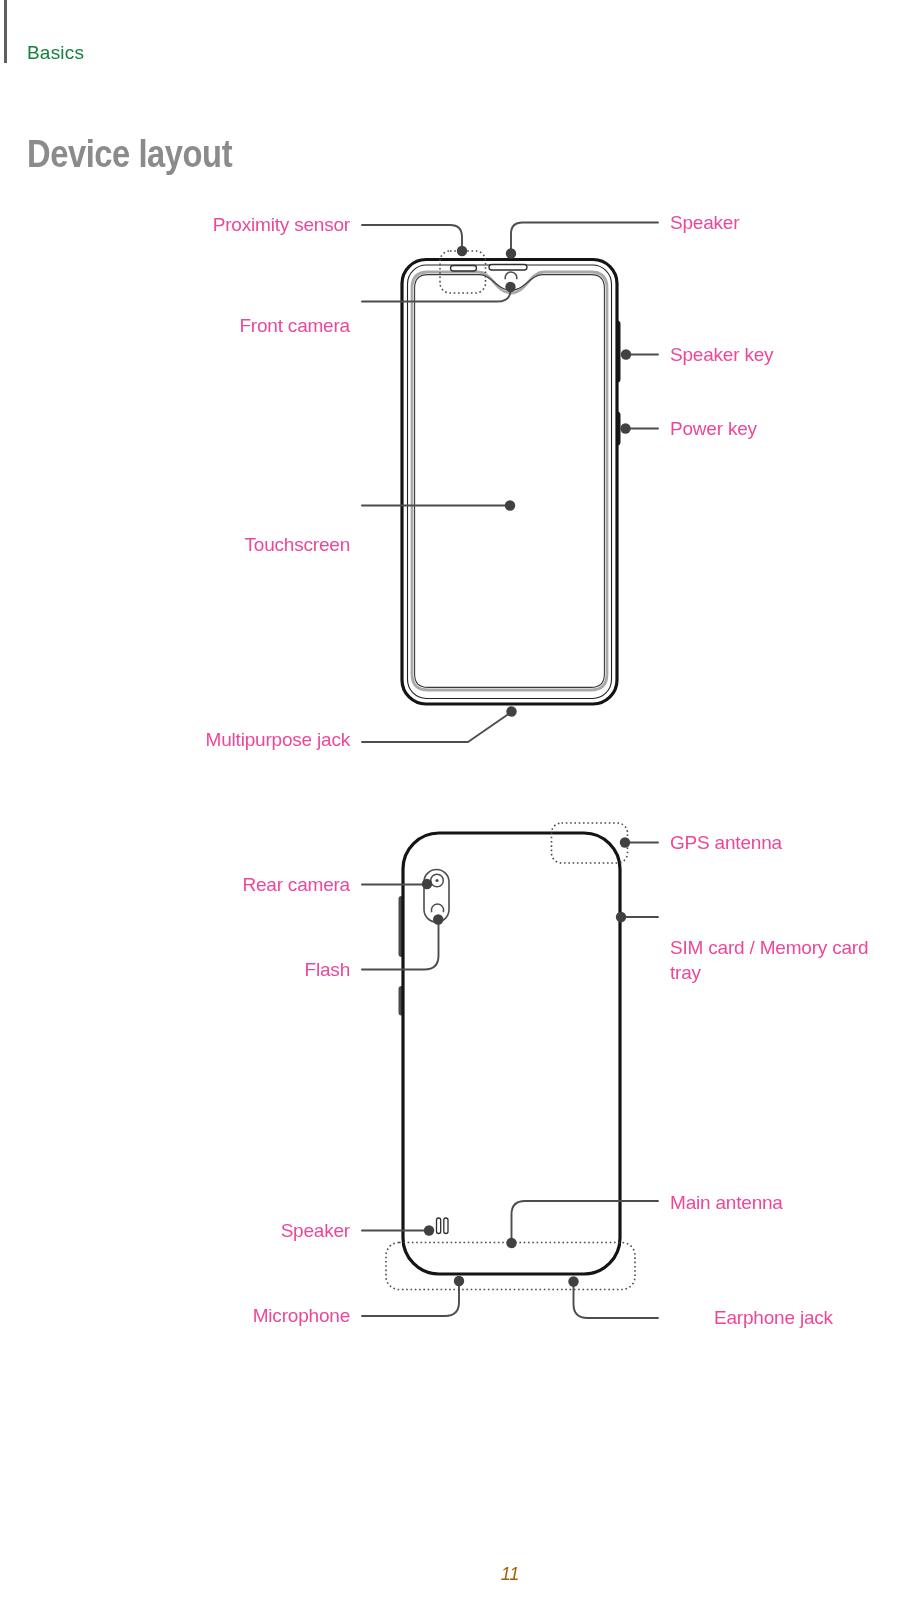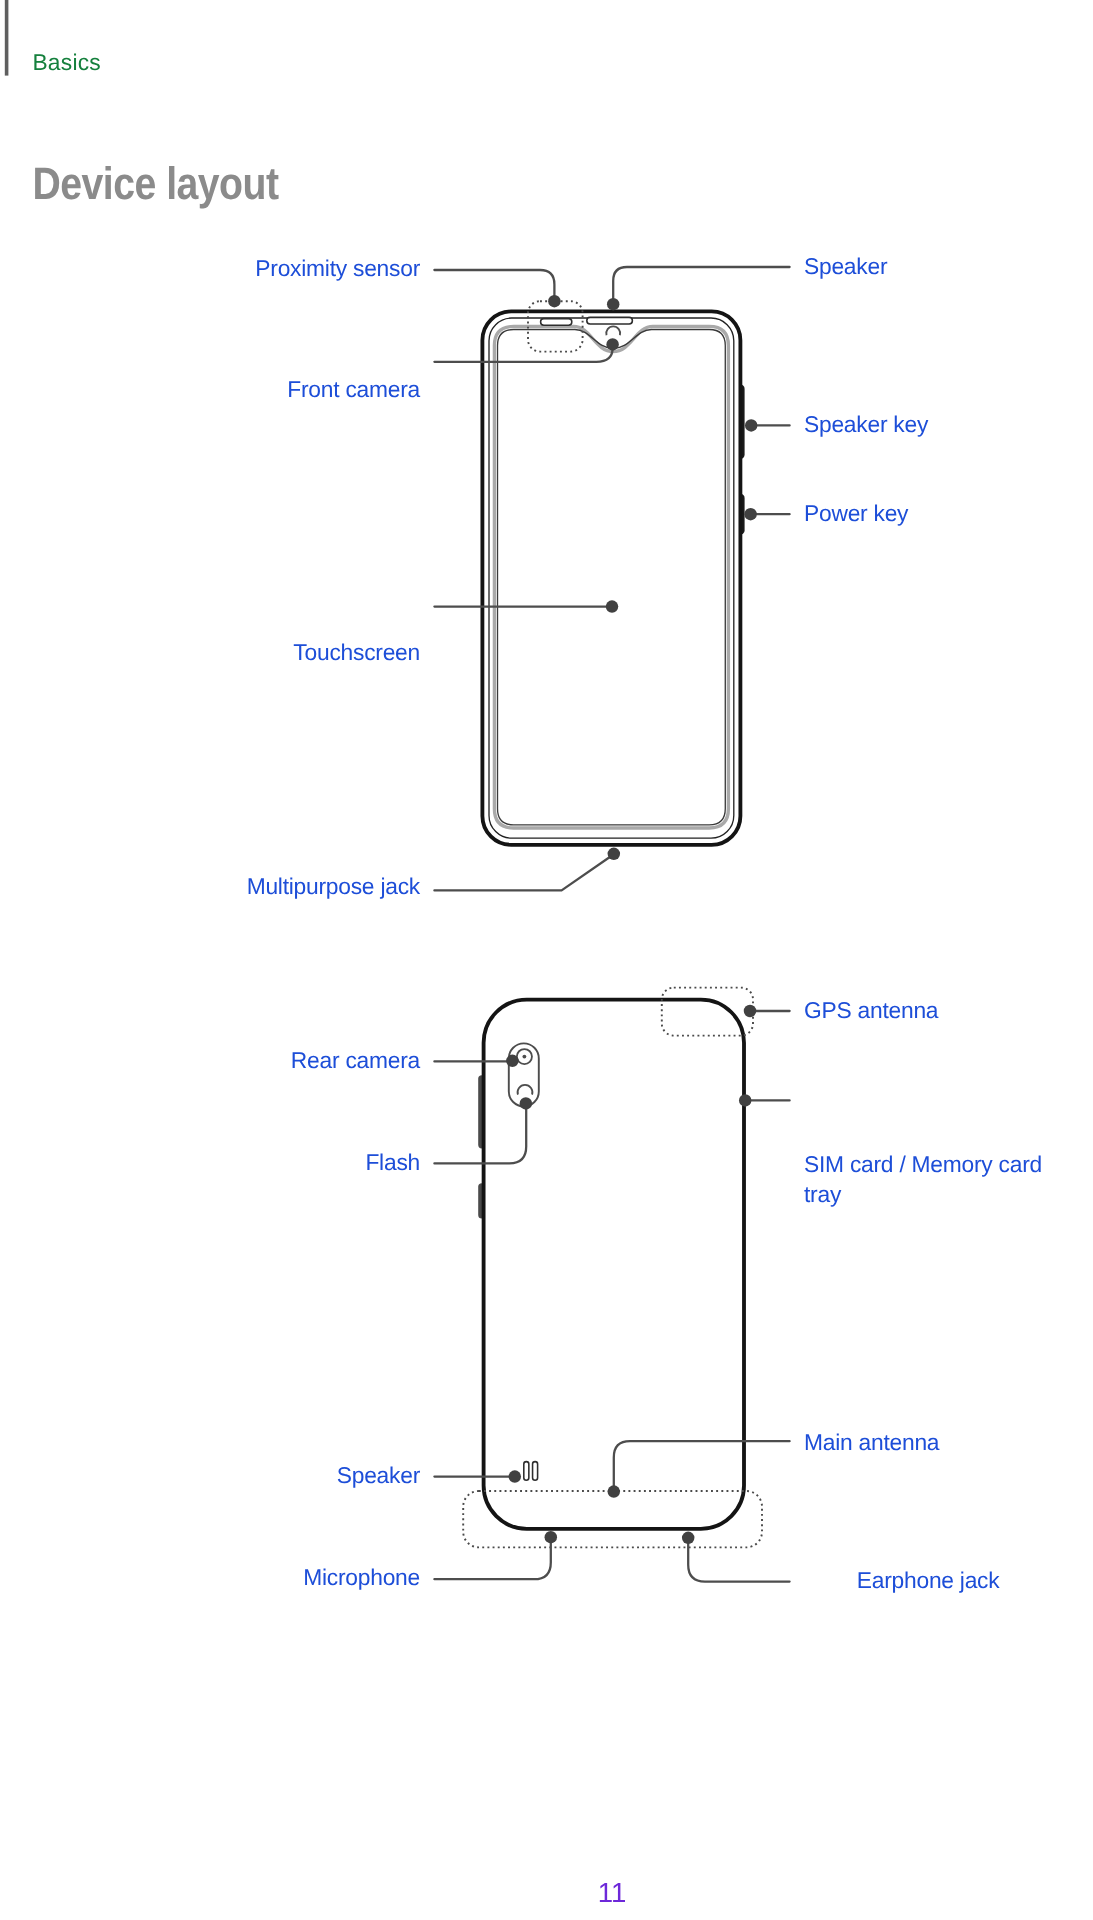--- a/index.html
+++ b/index.html
@@ -10,29 +10,29 @@
   .edge-bar{position:absolute;left:4px;top:0;width:3px;height:63px;background:#5f5f5f;}
   .breadcrumb{
     position:absolute;left:27px;top:42px;font-size:19px;color:#15803d;letter-spacing:0.2px;
   }
   .page-title{
     position:absolute;left:27px;top:133px;font-size:38px;font-weight:bold;color:#8b8b8b;
     letter-spacing:-0.5px;transform:scaleX(0.86);transform-origin:left center;white-space:nowrap;
   }
   .diagram-svg{position:absolute;left:0;top:0;}
   .callout{
-    position:absolute;font-size:19px;line-height:24px;color:#1d4ed8;
+    position:absolute;font-size:19px;line-height:24px;color:#ec4899;
     white-space:nowrap;letter-spacing:-0.2px;
   }
   .callout.left{text-align:right;right:561px;}
   .callout.right{left:670px;}
   .callout.wrap{white-space:normal;width:222px;line-height:24.5px;}
   .page-number{
     position:absolute;left:495px;top:1564px;width:30px;text-align:center;
-    font-size:23px;color:#6d28d9;
+    font-size:18px;color:#a16207;font-style:italic;
   }
 </style>
 </head>
 <body>
 
 <div class="page">
 
   <div class="edge-bar"></div>
   <div class="breadcrumb">Basics</div>
   <div class="page-title">Device layout</div>
@@ -120,18 +120,18 @@
   <div class="callout left" style="top:728px;">Multipurpose jack</div>
   <div class="callout right" style="top:211px;">Speaker</div>
   <div class="callout right" style="top:343px;">Speaker key</div>
   <div class="callout right" style="top:417px;">Power key</div>
 
   <div class="callout left" style="top:873px;margin-left:16px;">Rear camera</div>
   <div class="callout left" style="top:958px;">Flash</div>
   <div class="callout left" style="top:1219px;">Speaker</div>
   <div class="callout left" style="top:1304px;">Microphone</div>
   <div class="callout right" style="top:831px;">GPS antenna</div>
-  <div class="callout right wrap" style="top:960px;">SIM card / Memory card tray</div>
+  <div class="callout right wrap" style="top:936px;">SIM card / Memory card tray</div>
   <div class="callout right" style="top:1191px;">Main antenna</div>
   <div class="callout right" style="top:1306px;margin-left:44px;">Earphone jack</div>
 
   <div class="page-number">11</div>
 </div>
 
 </body></html>

